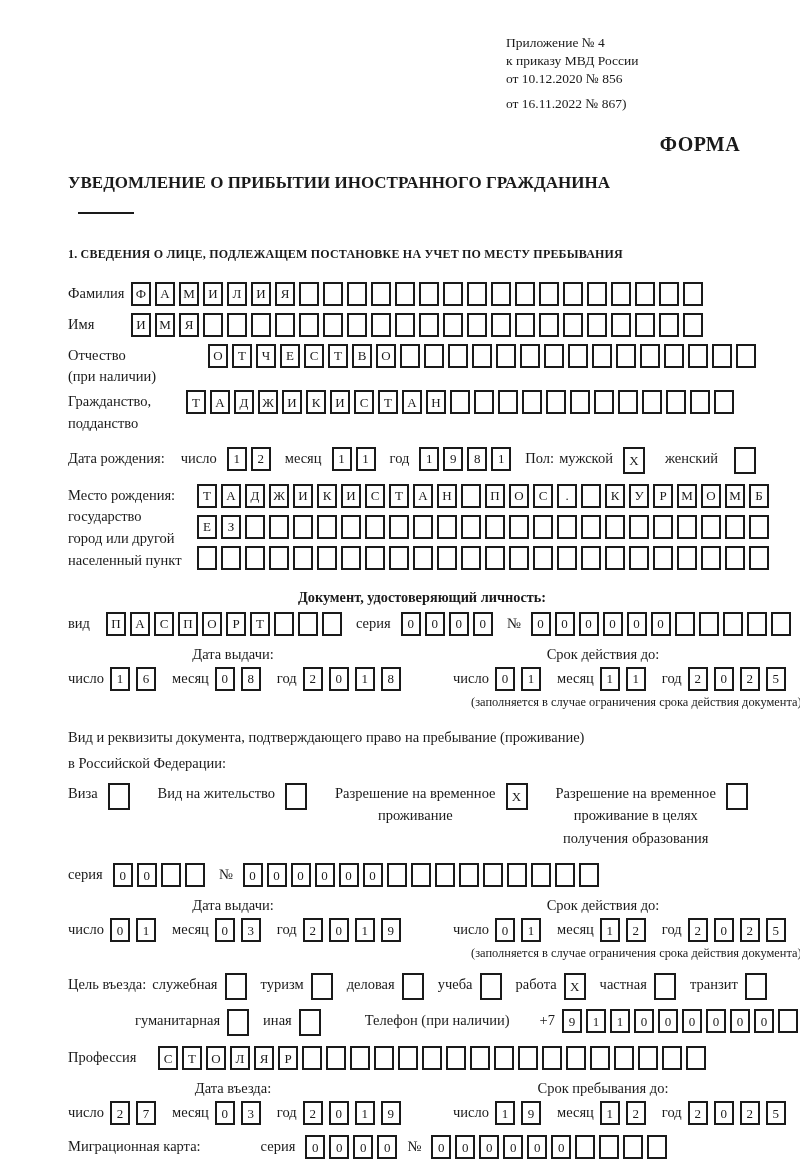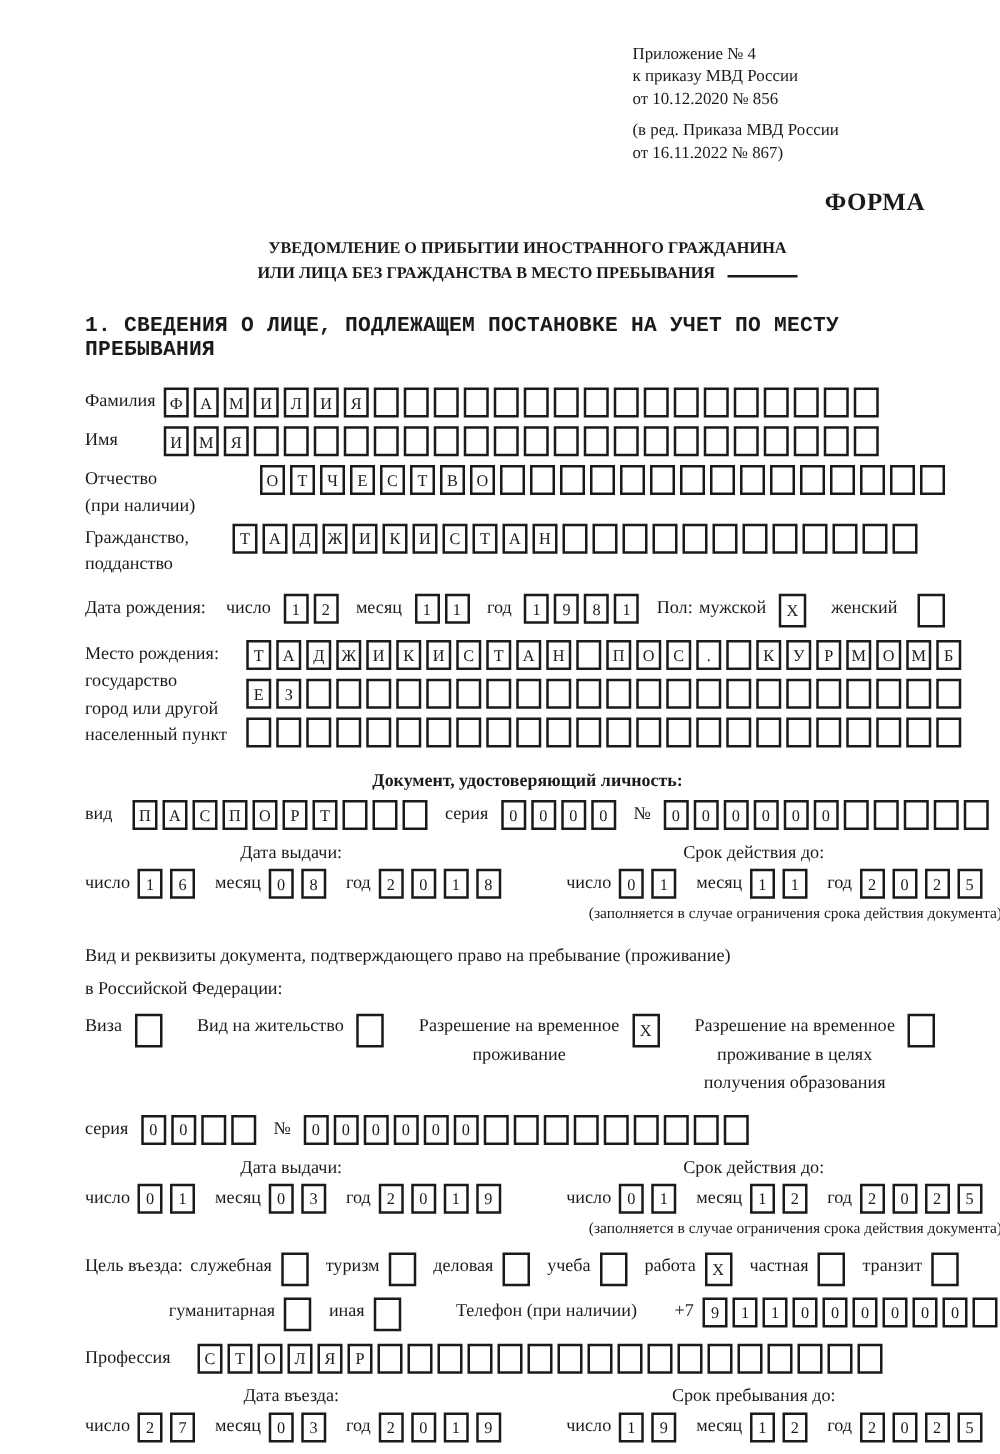--- a/index.html
+++ b/index.html
@@ -9,24 +9,24 @@
     font-family:"Liberation Serif","DejaVu Serif",serif;
     font-size:14.5px;
   }
   .page{box-sizing:border-box;width:800px;height:1163px;padding:34px 24px 0 68px;border-radius:31px;}
 
   
   .top-right{margin-left:auto;width:270px;font-size:13.5px;line-height:1.33;}
   .top-right .amend{margin-top:7px;}
   .forma{font-weight:bold;text-align:right;margin:20px 36px 0 0;font-size:20px;letter-spacing:.4px;}
 
-  .title{font-weight:bold;text-align:center;font-size:13px;line-height:1.55;margin-top:14px;}
+  .title{font-weight:bold;font-size:17px;line-height:1.55;margin-top:14px;}
   .blank-line{display:inline-block;width:56px;border-bottom:2px solid #1a1a1a;height:12px;margin-left:10px;}
 
-  .sec-heading{font-weight:bold;font-size:17px;margin-top:24px;letter-spacing:.2px;font-family:Liberation Mono, monospace;}
+  .sec-heading{font-weight:bold;font-size:12px;margin-top:24px;letter-spacing:.2px;}
 
   
   .frow{display:flex;align-items:flex-start;margin-top:7px;}
   .lbl{line-height:1.5;padding-top:1px;flex:none;}
   .cells{display:flex;flex:none;}
   .cell{
     box-sizing:content-box;flex:none;
     width:16px;height:20px;border:2px solid #1a1a1a;margin-right:4px;
     display:inline-flex;align-items:center;justify-content:center;
     font-size:13px;line-height:1;background:#fff;
@@ -75,29 +75,28 @@
 
 <div class="page">
 
   <div class="top-right">
     <div>
         <div>Приложение № 4</div>
         <div>к приказу МВД России</div>
         <div>от 10.12.2020 № 856</div>
       </div>
     <div class="amend">
-        <div>(в ред. Приказа МВД России</div>
         <div>от 16.11.2022 № 867)</div>
       </div>
   </div>
   <div class="forma">ФОРМА</div>
 
   <div class="title">
     <div>УВЕДОМЛЕНИЕ О ПРИБЫТИИ ИНОСТРАННОГО ГРАЖДАНИНА</div>
-    <div><span>ИЛИ ЛИЦА БЕЗ ГРАЖДАНСТВА В МЕСТО ПРЕБЫВАНИЯ</span><span class="blank-line"></span></div>
+    <div><span class="blank-line"></span></div>
   </div>
 
   <div class="sec-heading">1. СВЕДЕНИЯ О ЛИЦЕ, ПОДЛЕЖАЩЕМ ПОСТАНОВКЕ НА УЧЕТ ПО МЕСТУ ПРЕБЫВАНИЯ</div>
 
   <div class="frow" style="margin-top:20px;">
     <div class="lbl w-sm">Фамилия</div>
     <div class="cells">
         <span class="cell">Ф</span>
         <span class="cell">А</span>
         <span class="cell">М</span>

